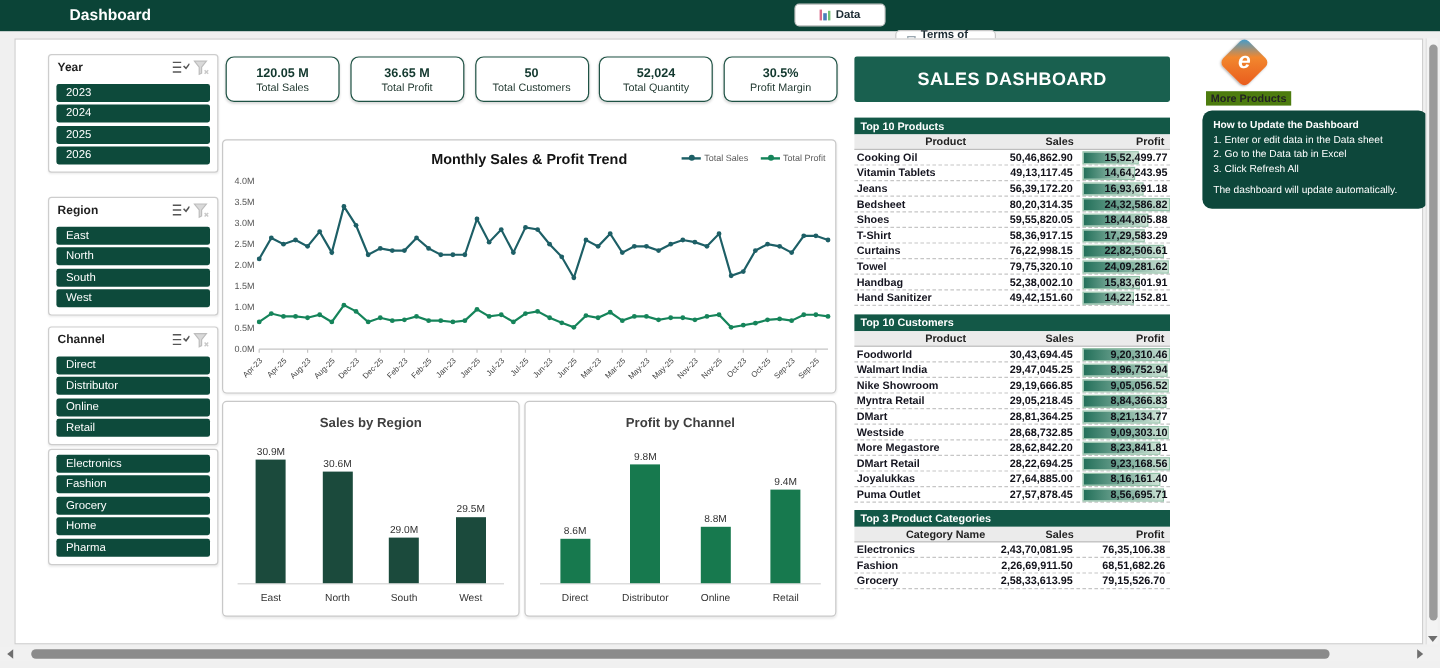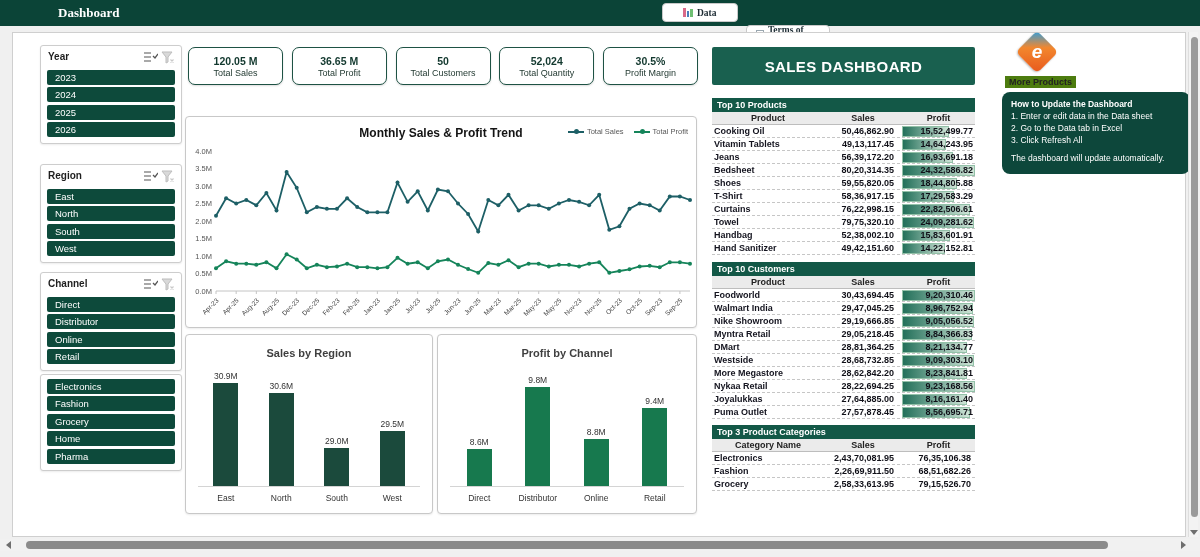--- a/index.html
+++ b/index.html
@@ -1,20 +1,20 @@
 <!DOCTYPE html>
 <html><head>
 <meta charset="utf-8">
 <style>
   * { margin:0; padding:0; box-sizing:border-box; }
   body { font-family:"Liberation Sans", sans-serif; background:#ececec; }
   #page { position:relative; width:1200px; height:557px; overflow:hidden; background:#f0f0f0; }
 
   
-  .topbar { position:absolute; left:0; top:0; width:1200px; height:26px; background:#0b4437;font-family:Liberation Serif, serif; }
+  .topbar { position:absolute; left:0; top:0; width:1200px; height:26px; background:#0b4437; }
   .topbar-title { position:absolute; left:58px; top:5px; color:#fff; font-size:13px; font-weight:bold; }
   .tb-btn { position:absolute; top:3px; height:19px; background:#fff; border:1px solid #c9c9c9; border-radius:4px;
             display:flex; align-items:center; gap:4px; padding:0 9px; font-size:9.5px; font-weight:bold; color:#1c2b33; cursor:pointer; }
   .tb-btn.data { left:662px; width:76px; justify-content:center; }
   .tb-btn.terms { left:746px; width:84px; justify-content:center;margin-top:22px; }
   .mini-bars { display:inline-flex; align-items:flex-end; gap:1px; height:9px; }
   .mini-bars i { display:block; width:2.5px; }
   .mini-bars i:nth-child(1){ height:9px; background:#d96a8a; }
   .mini-bars i:nth-child(2){ height:6px; background:#4a7ebb; }
   .mini-bars i:nth-child(3){ height:8px; background:#6fbf73; }
@@ -63,21 +63,21 @@
 
   svg text.ylab { font-size:7.5px; fill:#555; font-family:"Liberation Sans", sans-serif; }
   svg text.xlab { font-size:6.6px; fill:#3f3f3f; font-family:"Liberation Sans", sans-serif; }
 
   
   .banner { position:absolute; left:712px; top:47px; width:263px; height:38px; background:#19604f; border-radius:2px;
             display:flex; align-items:center; justify-content:center; color:#fff; font-size:15px; font-weight:bold; letter-spacing:.4px; }
   .dtable { position:absolute; left:712px; width:263px; background:#fff; }
   .dtable-bar { height:14px; line-height:14px; background:#135847; color:#fff; font-size:9px; font-weight:bold; padding-left:5px; }
   .dtable-head, .dtable-row { display:grid; grid-template-columns:112px 78px 73px; }
-  .dtable-head { height:13px; background:#ebebeb; border-bottom:1px solid #bdbdbd; }
+  .dtable-head { height:13px; background:#ebebeb; border-bottom:1px solid #bdbdbd;padding-left:20px; }
   .dtable-head span { font-size:9px; font-weight:bold; color:#222; text-align:center; line-height:13px; }
   .dtable-row { height:13px; border-bottom:1px dashed #c6c6c6; align-items:center; }
   .cell-name { font-size:9px; font-weight:bold; color:#14141f; padding-left:2px; white-space:nowrap; overflow:hidden; }
   .cell-sales { font-size:9px; font-weight:bold; color:#101018; text-align:right; padding-right:8px; }
   .cell-profit { position:relative; height:12px; }
   .cell-profit .dbar { position:absolute; left:0; top:0.5px; bottom:0.5px; background:linear-gradient(90deg,#23705a,#cfe4d7); border:1px solid #93c1a8; }
   .cell-profit .num { position:absolute; right:2px; top:0; width:100%; text-align:right; font-size:9px; font-weight:bold; color:#101018; line-height:12px; }
 
   
   .logo-wrap { position:absolute; left:1013px; top:31px; width:52px; height:52px; cursor:pointer; }
@@ -595,21 +595,21 @@
         </div>
         <div class="dtable-row">
           <div class="cell-name">More Megastore</div>
           <div class="cell-sales">28,62,842.20</div>
           <div class="cell-profit">
             <div class="dbar" style="width: 89.2%;"></div>
             <div class="num">8,23,841.81</div>
           </div>
         </div>
         <div class="dtable-row">
-          <div class="cell-name">Nykaa Retail</div>
+          <div class="cell-name">DMart Retail</div>
           <div class="cell-sales">28,22,694.25</div>
           <div class="cell-profit">
             <div class="dbar" style="width: 100%;"></div>
             <div class="num">9,23,168.56</div>
           </div>
         </div>
         <div class="dtable-row">
           <div class="cell-name">Joyalukkas</div>
           <div class="cell-sales">27,64,885.00</div>
           <div class="cell-profit">

